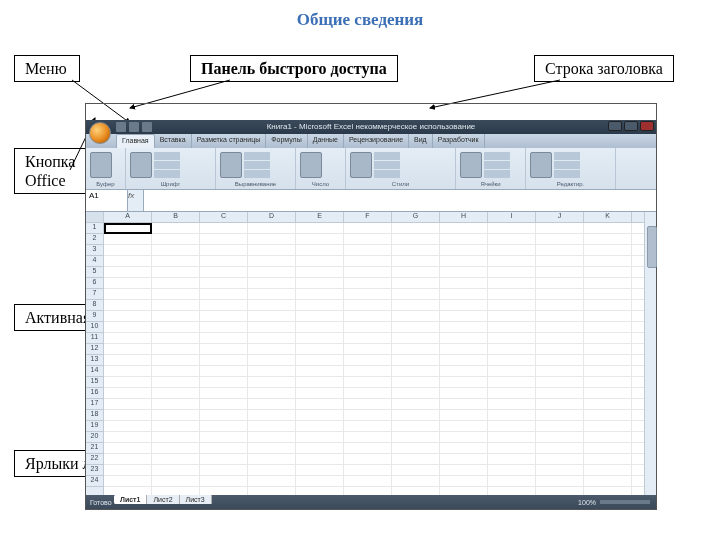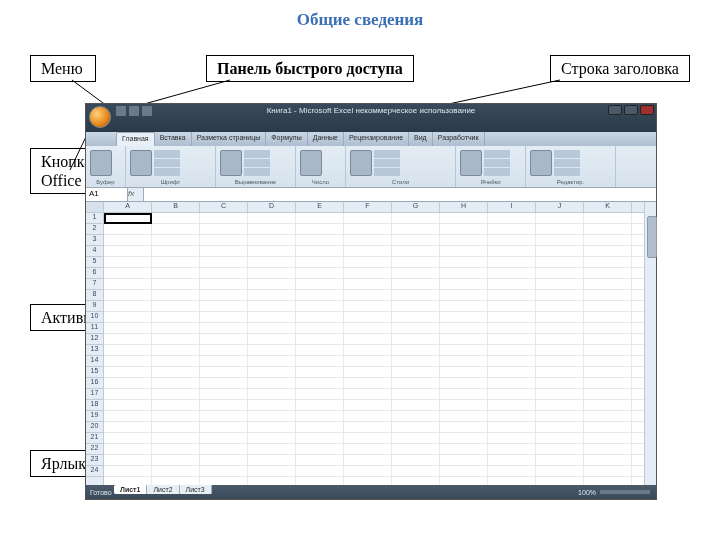--- a/index.html
+++ b/index.html
@@ -27,41 +27,41 @@
     pointer-events: none;
   }
   .label-box {
     position: absolute;
     border: 1px solid #000;
     background: #fff;
     padding: 3px 10px;
     font-size: 16px;
     line-height: 1.2;
     white-space: nowrap;
-    margin-left: 16px;
   }
   .label-box.wrap { white-space: normal; }
 
   
   .excel {
     position: absolute;
     left: 85px;
     top: 103px;
     width: 572px;
     border: 1px solid #555;
     font-family: Arial, sans-serif;
   }
   .titlebar {
-    height: 28px;
+    height: 14px;
     background: linear-gradient(#3a4a5a, #2a3a4a);
     display: flex;
     align-items: center;
     color: #e8e8e8;
     font-size: 8px;
     position: relative;
+    margin-top: 16px;
   }
   .office-btn {
     width: 22px; height: 22px;
     border-radius: 50%;
     background: radial-gradient(circle at 35% 35%, #ffd27a, #e88b1f 55%, #a05000);
     border: 1px solid #888;
     position: absolute;
     left: 3px; top: 2px;
     z-index: 3;
   }
@@ -149,21 +149,21 @@
     width: 14px; height: 14px;
     background: #a8b8c8;
     border: 1px solid #7a8a9a;
     border-radius: 2px;
   }
   .ricon.big { width: 22px; height: 26px; }
   .rstack { display: flex; flex-direction: column; gap: 1px; }
   .rsmall { width: 26px; height: 8px; background: #b8c8d8; }
 
   .namebox-row {
-    height: 14px;
+    height: 22px;
     background: #e4edf5;
     border-bottom: 1px solid #9aaabd;
     display: flex;
     align-items: stretch;
     font-size: 8px;
   }
   .namebox {
     width: 42px;
     border-right: 1px solid #9aaabd;
     background: #fff;

